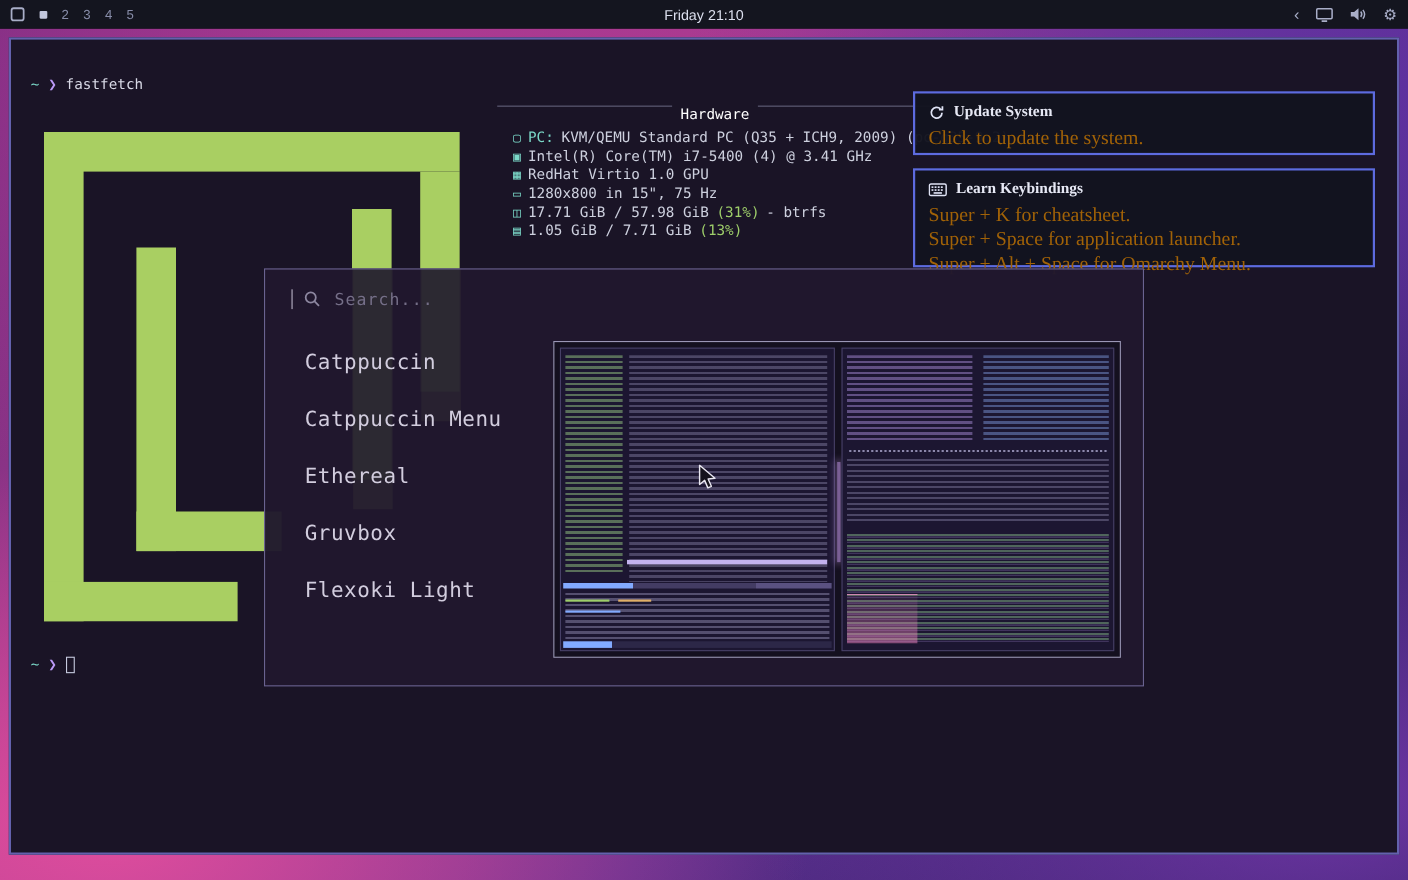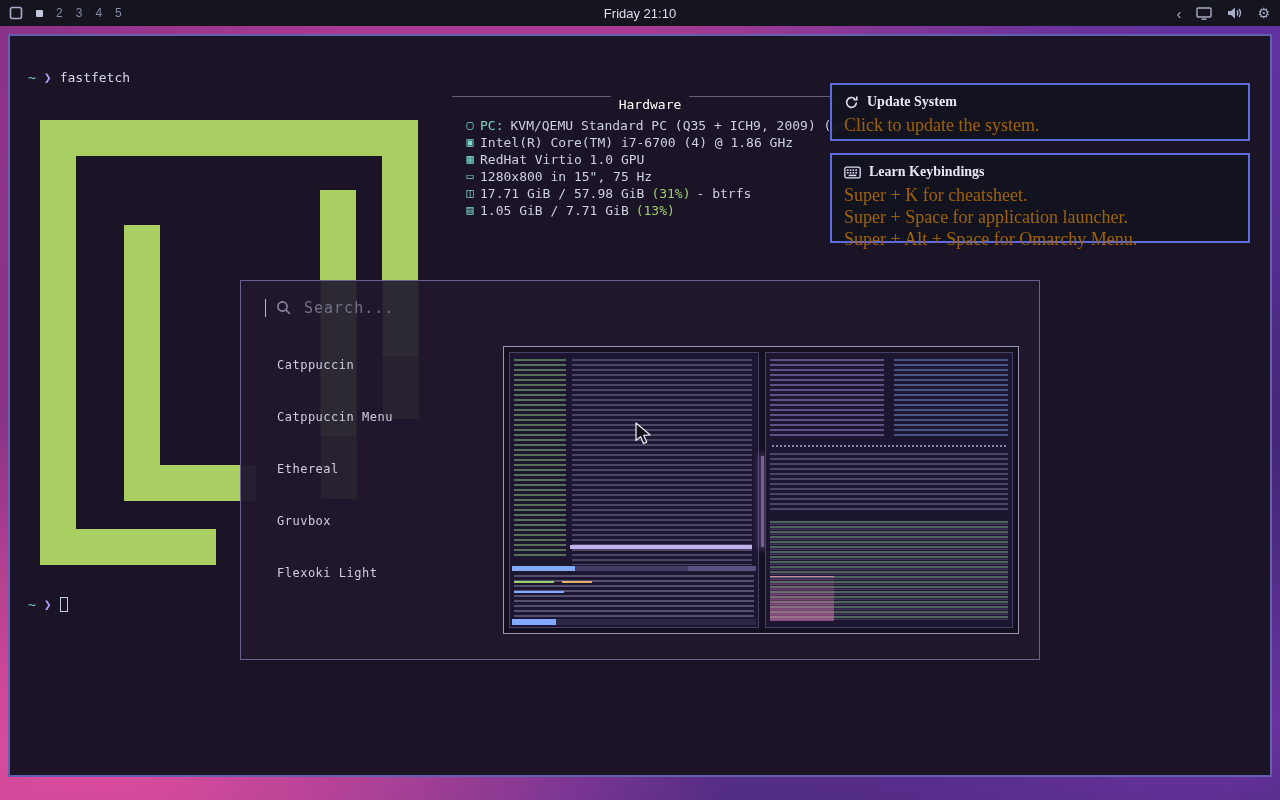--- a/index.html
+++ b/index.html
@@ -46,30 +46,30 @@
 
   
   .notif{position:absolute;left:830px;width:420px;background:rgba(19,20,31,0.97);border:2px solid #5d6bdf;box-sizing:border-box;padding:8px 12px;z-index:60;font-family:Liberation Serif, serif;}
   #notif-update{top:57px;height:58px;}
   #notif-keys{top:127px;height:90px;}
   .n-title-row{display:flex;align-items:center;gap:8px;height:18px;}
   .n-title{color:#e6e8f4;font-weight:bold;font-size:14px;}
   .n-line{font-size:18px;color:#a16207;margin-top:6px;line-height:16px;}
 
   
-  .modal{position:absolute;left:240px;top:218px;width:800px;height:380px;background:rgba(32,24,46,0.965);border:1px solid #6a6390;box-sizing:border-box;z-index:70;font-family:"DejaVu Sans Mono",monospace;margin-top:36px;}
+  .modal{position:absolute;left:240px;top:218px;width:800px;height:380px;background:rgba(32,24,46,0.965);border:1px solid #6a6390;box-sizing:border-box;z-index:70;font-family:"DejaVu Sans Mono",monospace;}
   .ghost{position:absolute;top:0;width:36px;background:rgba(169,207,98,0.06);}
   #ghost1{left:80px;height:218px;}
   #ghost2{left:142px;height:138px;}
   .tp-search{position:absolute;left:24px;top:10px;right:300px;height:34px;display:flex;align-items:center;gap:10px;}
   .caret{width:1px;height:18px;background:#b9b4c8;flex:none;}
   .tp-input{flex:1;background:transparent;border:none;outline:none;color:#d5d0e0;font-family:"DejaVu Sans Mono",monospace;font-size:15px;letter-spacing:1px;}
   .tp-input::placeholder{color:#756f88;}
   .tp-list{position:absolute;left:0;top:58px;width:262px;}
-  .tp-item{height:52px;display:flex;align-items:center;padding-left:36px;color:#d2cdde;font-size:12px;letter-spacing:.5px;}
+  .tp-item{height:52px;display:flex;align-items:center;padding-left:36px;color:#d2cdde;font-size:19px;letter-spacing:.5px;}
 
   
   .pv{position:absolute;left:262px;top:65px;width:516px;height:288px;background:#14101f;border:1px solid #9a96b5;box-sizing:border-box;}
   .pv-win{position:absolute;top:5px;bottom:5px;background:#1c1631;border:1px solid #474067;box-sizing:border-box;}
   .pv-left{left:5px;width:250px;}
   .pv-right{right:5px;width:248px;}
   .pv-glow{position:absolute;left:257px;top:38%;width:3px;height:32%;background:rgba(205,160,245,.55);box-shadow:0 0 7px 2px rgba(205,160,245,.35);}
   .lines-green{background-image:repeating-linear-gradient(to bottom,rgba(150,200,130,.5) 0 2px,transparent 2px 5px);}
   .lines-gray{background-image:repeating-linear-gradient(to bottom,rgba(165,160,200,.35) 0 2px,transparent 2px 5px);}
   .lines-blue{background-image:repeating-linear-gradient(to bottom,rgba(130,160,230,.45) 0 2px,transparent 2px 5px);}
@@ -153,21 +153,21 @@
           <span class="dash"></span>
         </div>
         <div style="height:4px;"></div>
         <div class="ff-row">
           <span class="ric">▢</span>
           <span class="rlabel">PC:</span>
           <span class="rval">KVM/QEMU Standard PC (Q35 + ICH9, 2009) (pc-q35-9.2)</span>
         </div>
         <div class="ff-row">
           <span class="ric">▣</span>
-          <span class="rval">Intel(R) Core(TM) i7-6700 (4) @ 1.86 GHz</span>
+          <span class="rval">Intel(R) Core(TM) i7-5400 (4) @ 3.41 GHz</span>
         </div>
         <div class="ff-row">
           <span class="ric">▦</span>
           <span class="rval">RedHat Virtio 1.0 GPU</span>
         </div>
         <div class="ff-row">
           <span class="ric">▭</span>
           <span class="rval">1280x800 in 15", 75 Hz</span>
         </div>
         <div class="ff-row">

